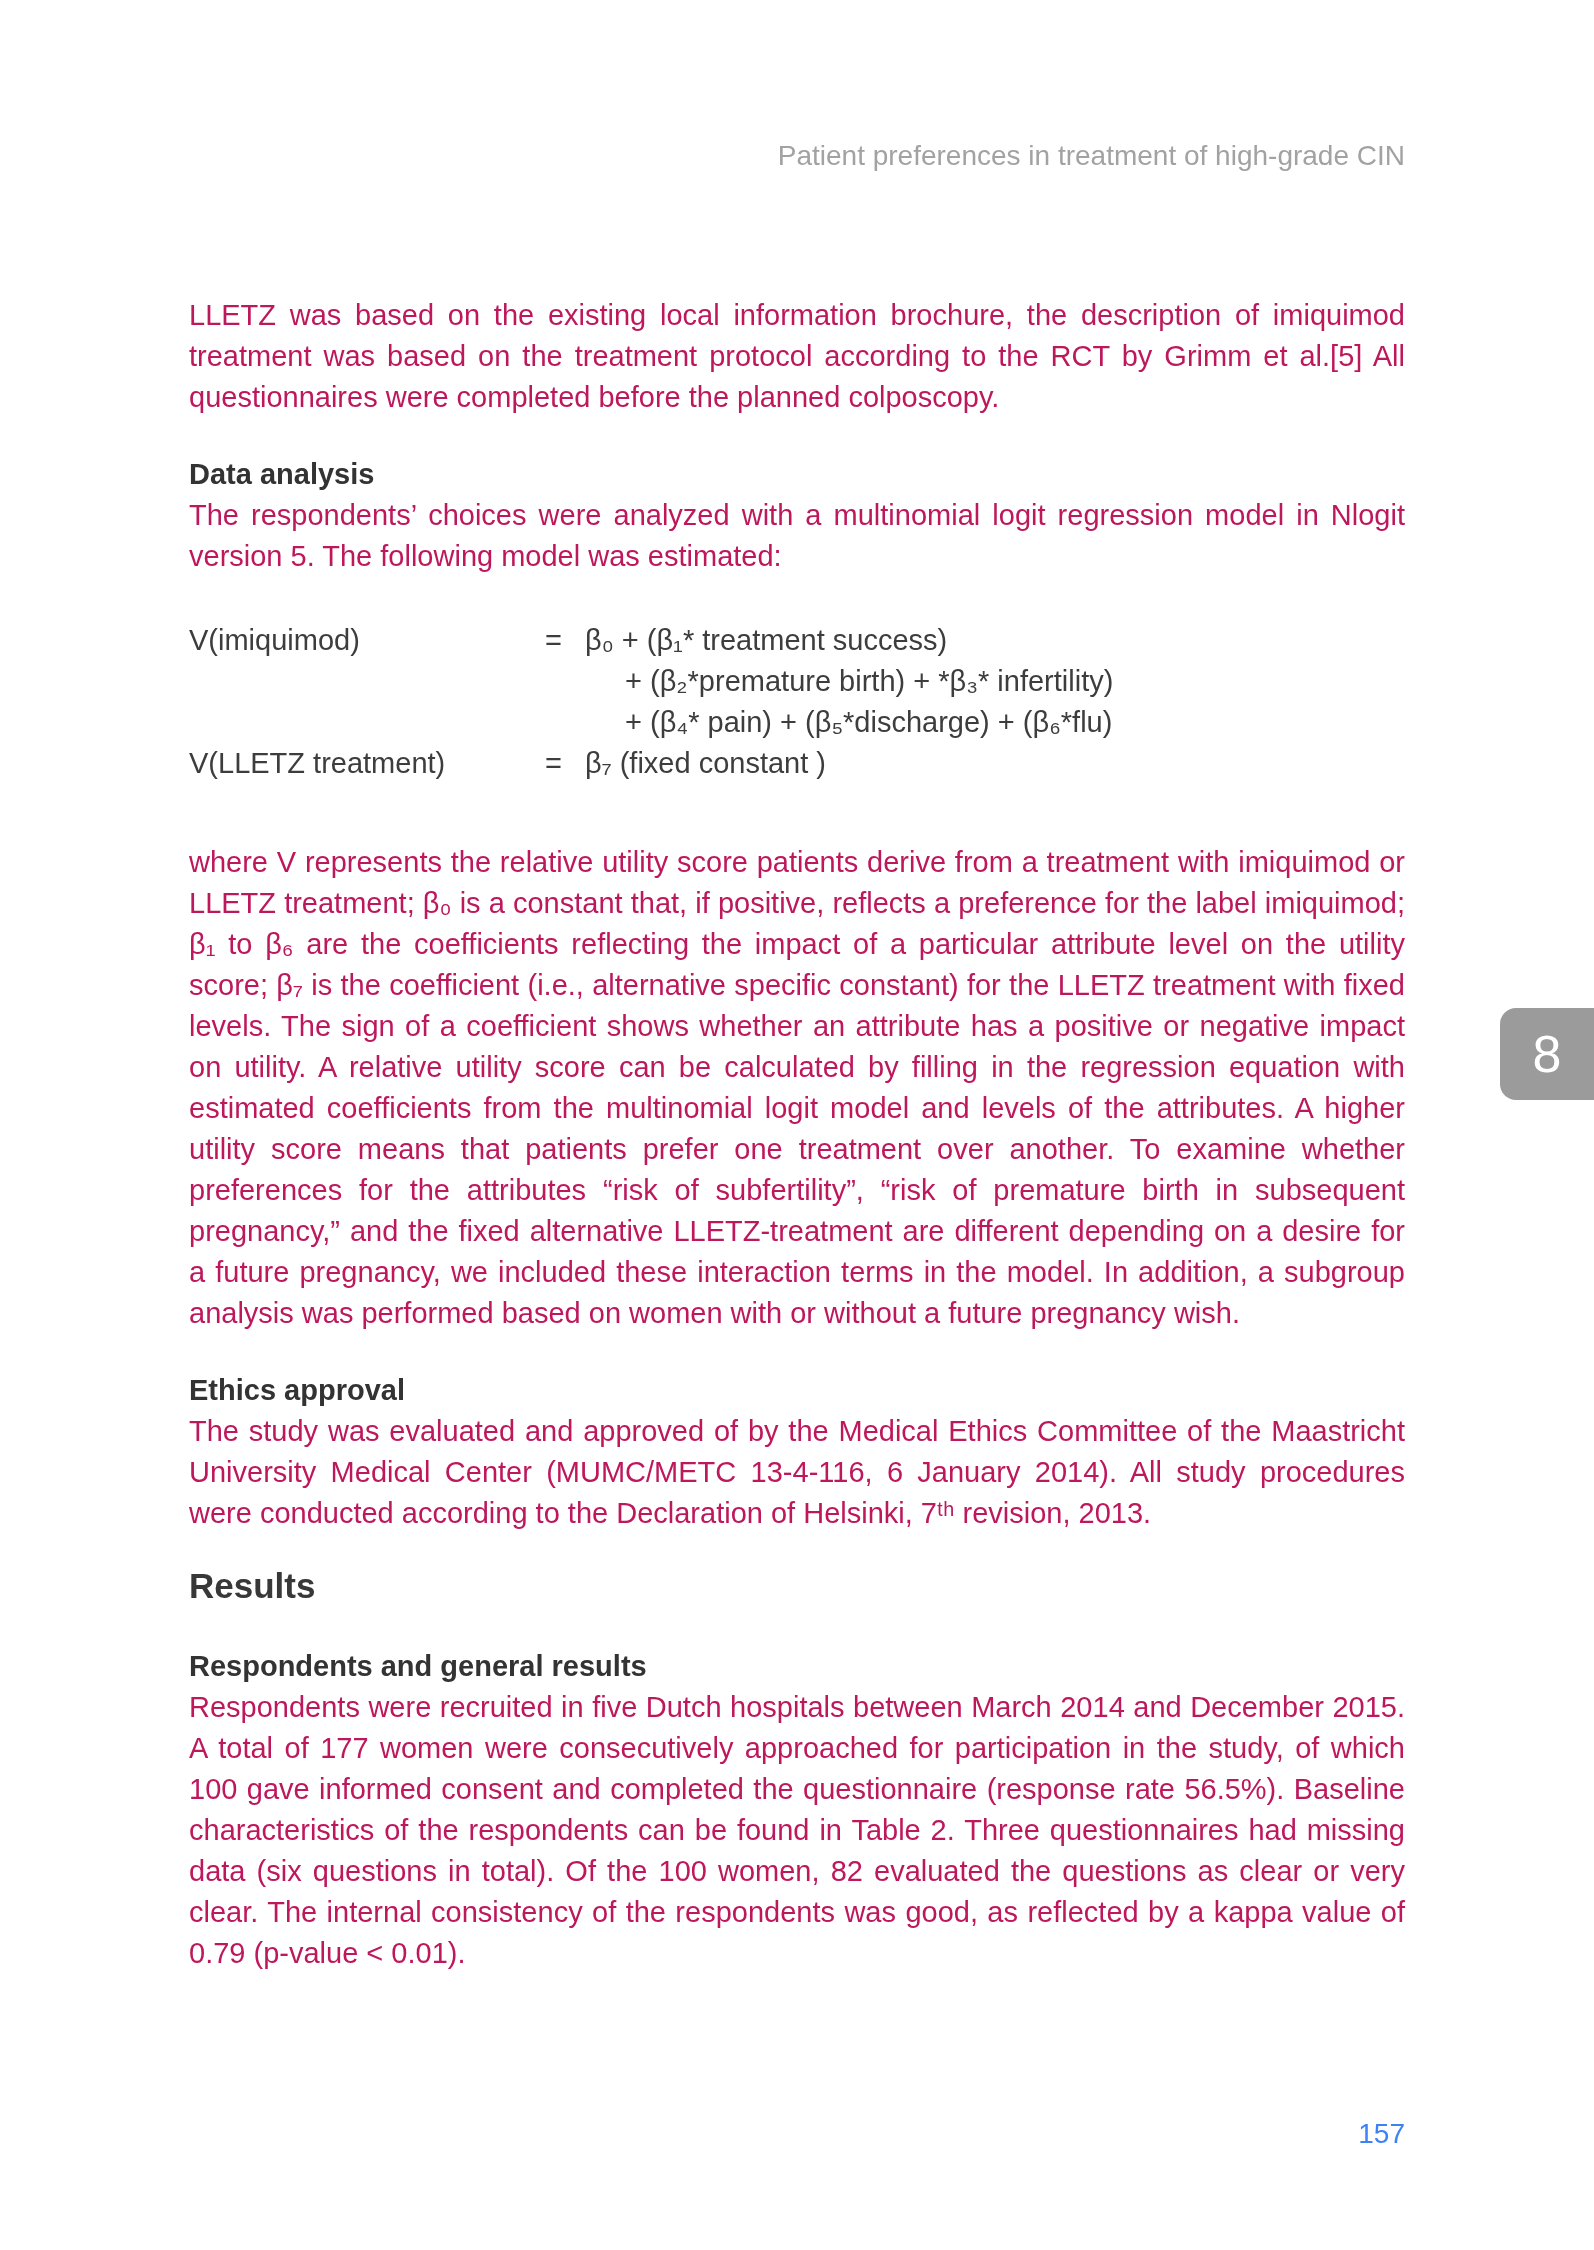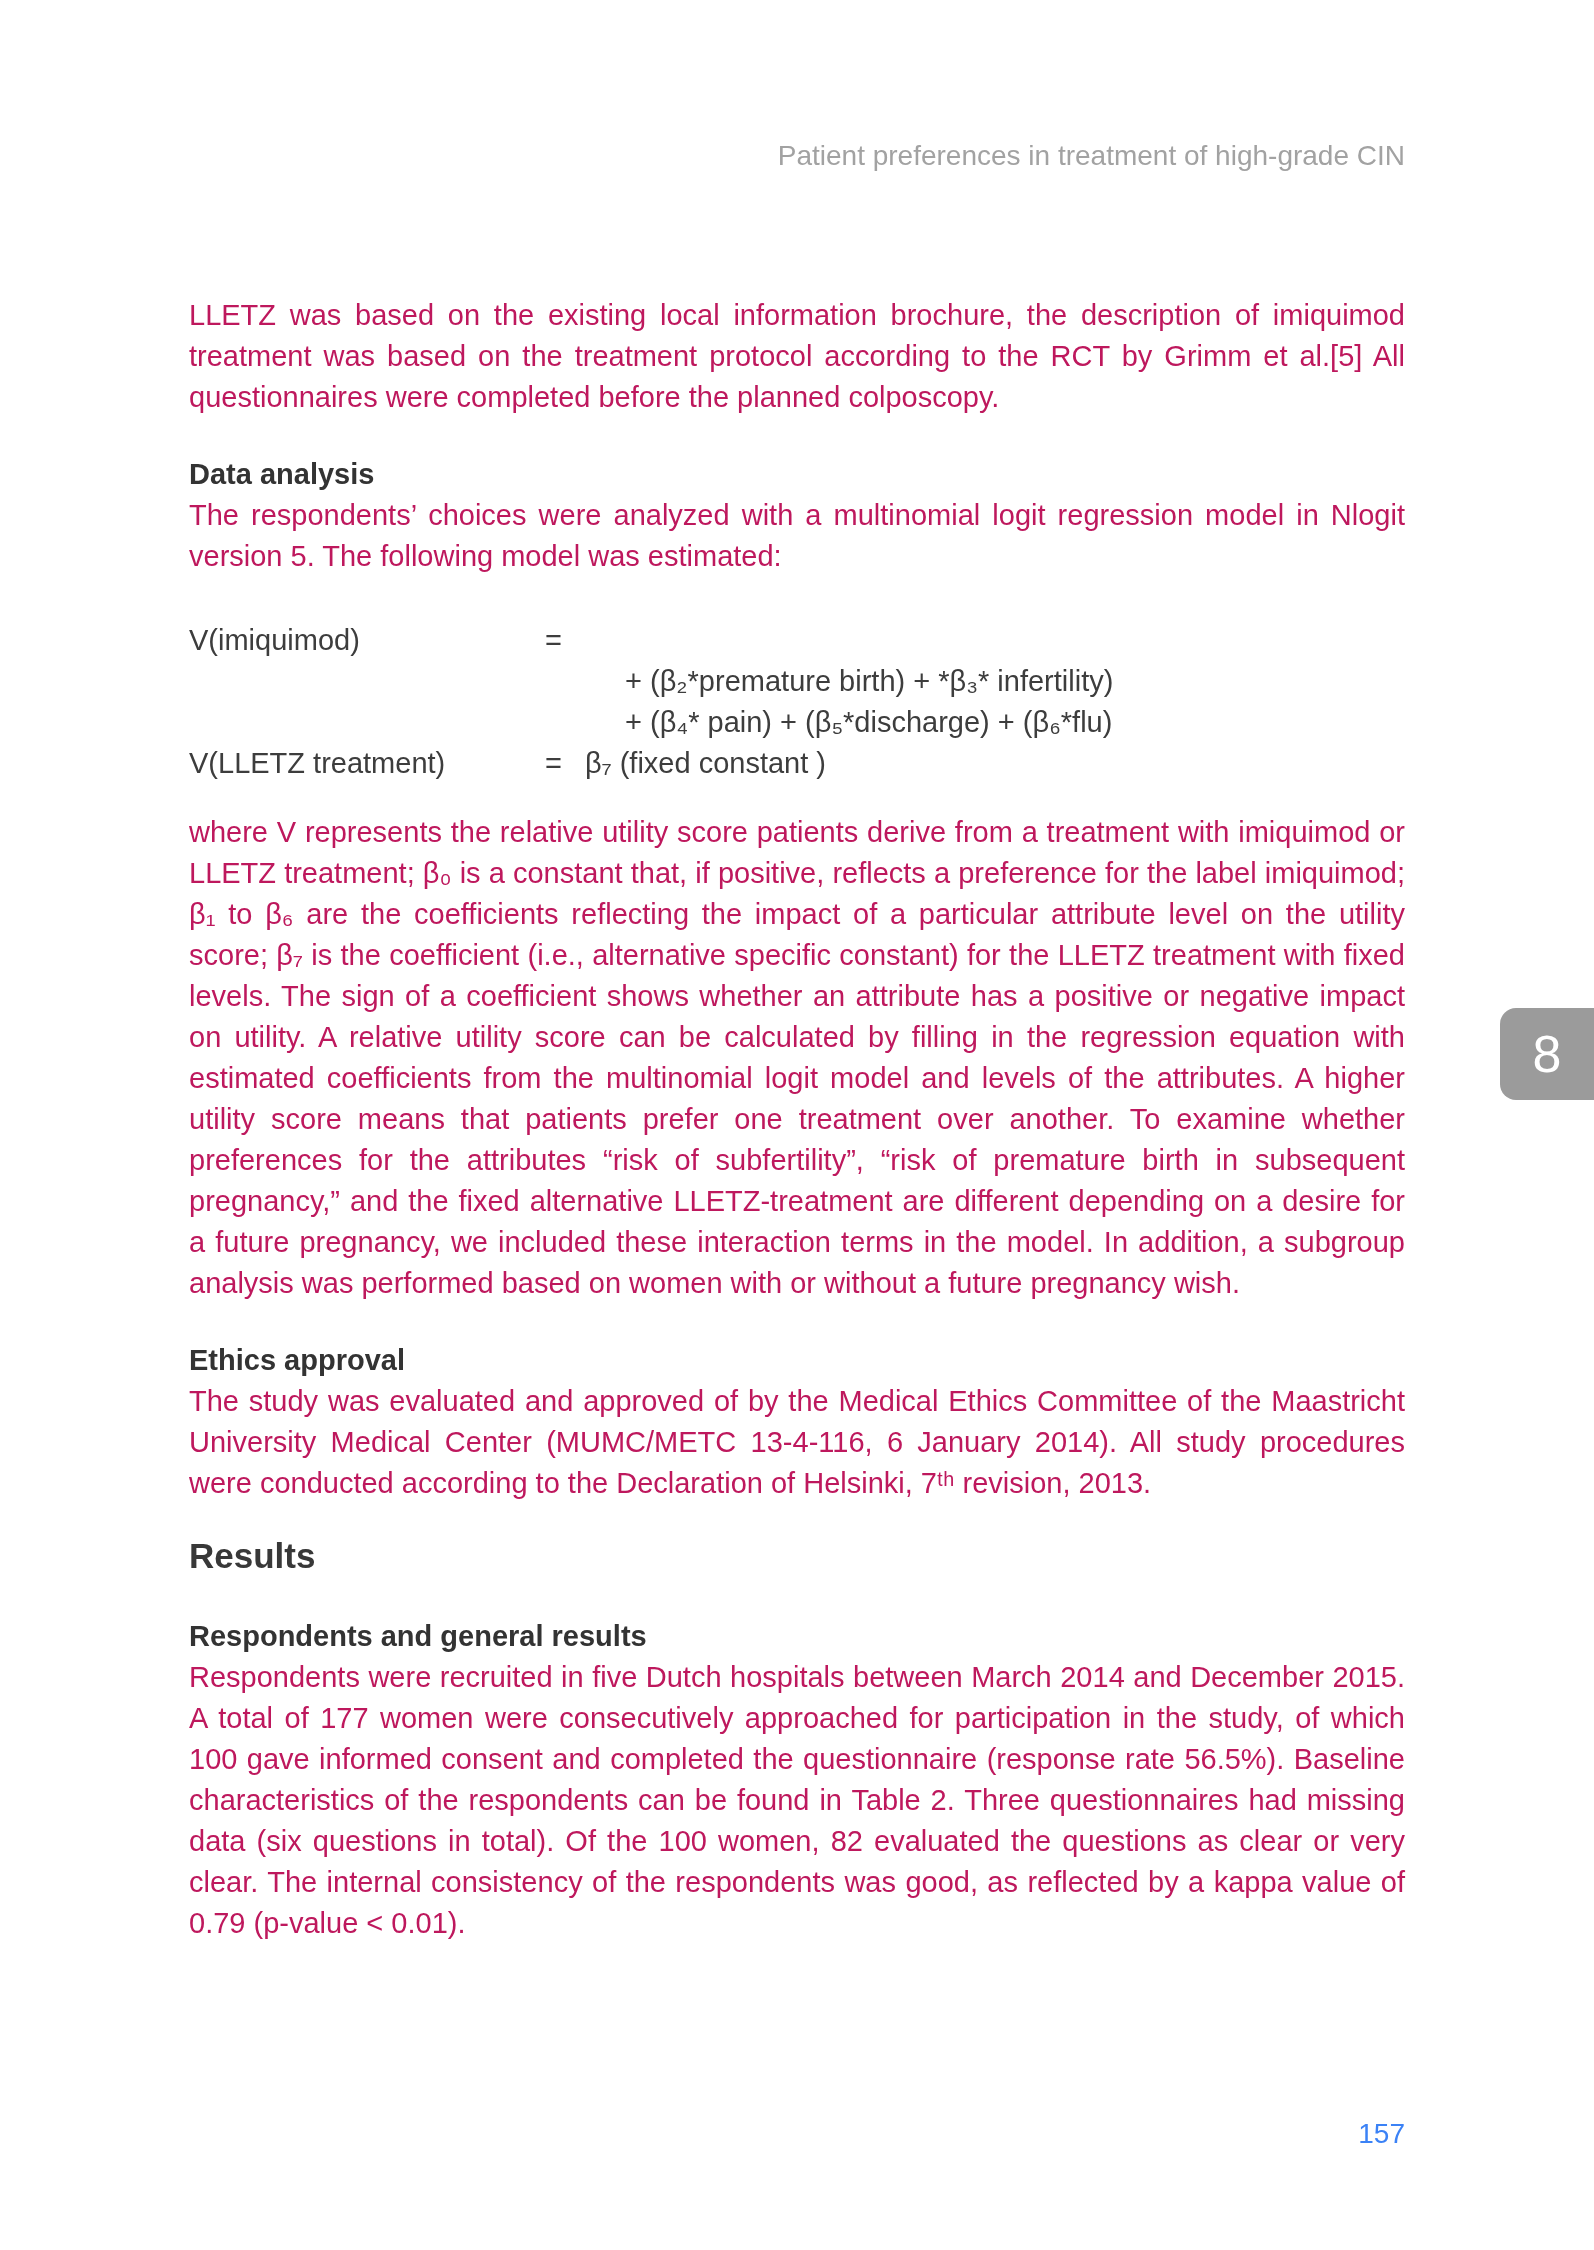--- a/index.html
+++ b/index.html
@@ -44,21 +44,21 @@
     color: #333333;
   }
   h2.results {
     margin: 28px 0 0 0;
     font-size: 35px;
     line-height: 48px;
     font-weight: 700;
     color: #383838;
   }
   .formula {
-    margin: 43px 0 28px 0;
+    margin: 43px 0 58px 0;
     font-size: 29px;
     line-height: 41px;
     color: #3d3d3d;
   }
   .frow { display: flex; }
   .flabel { flex: 0 0 356px; width: 356px; }
   .feq    { flex: 0 0 40px;  width: 40px; }
   .fexpr  { flex: 1 1 auto; }
   .frow.cont .fexpr { padding-left: 40px; }
   .chapter-tab {
@@ -96,20 +96,21 @@
     <p class="body">LLETZ was based on the existing local information brochure, the description of imiquimod treatment was based on the treatment protocol according to the RCT by Grimm et al.[5] All questionnaires were completed before the planned colposcopy.</p>
 
     <h3 class="sub">Data analysis</h3>
 
     <p class="body">The respondents’ choices were analyzed with a multinomial logit regression model in Nlogit version 5. The following model was estimated:</p>
 
     <div class="formula">
       <div class="frow">
         <span class="flabel">V(imiquimod)</span>
         <span class="feq">=</span>
+        <span class="fexpr">β₀ + (β₁* treatment success)</span>
       </div>
       <div class="frow cont">
         <span class="flabel"></span>
         <span class="feq"></span>
         <span class="fexpr">+ (β₂*premature birth) + *β₃* infertility)</span>
       </div>
       <div class="frow cont">
         <span class="flabel"></span>
         <span class="feq"></span>
         <span class="fexpr">+ (β₄* pain) + (β₅*discharge) + (β₆*flu)</span>

